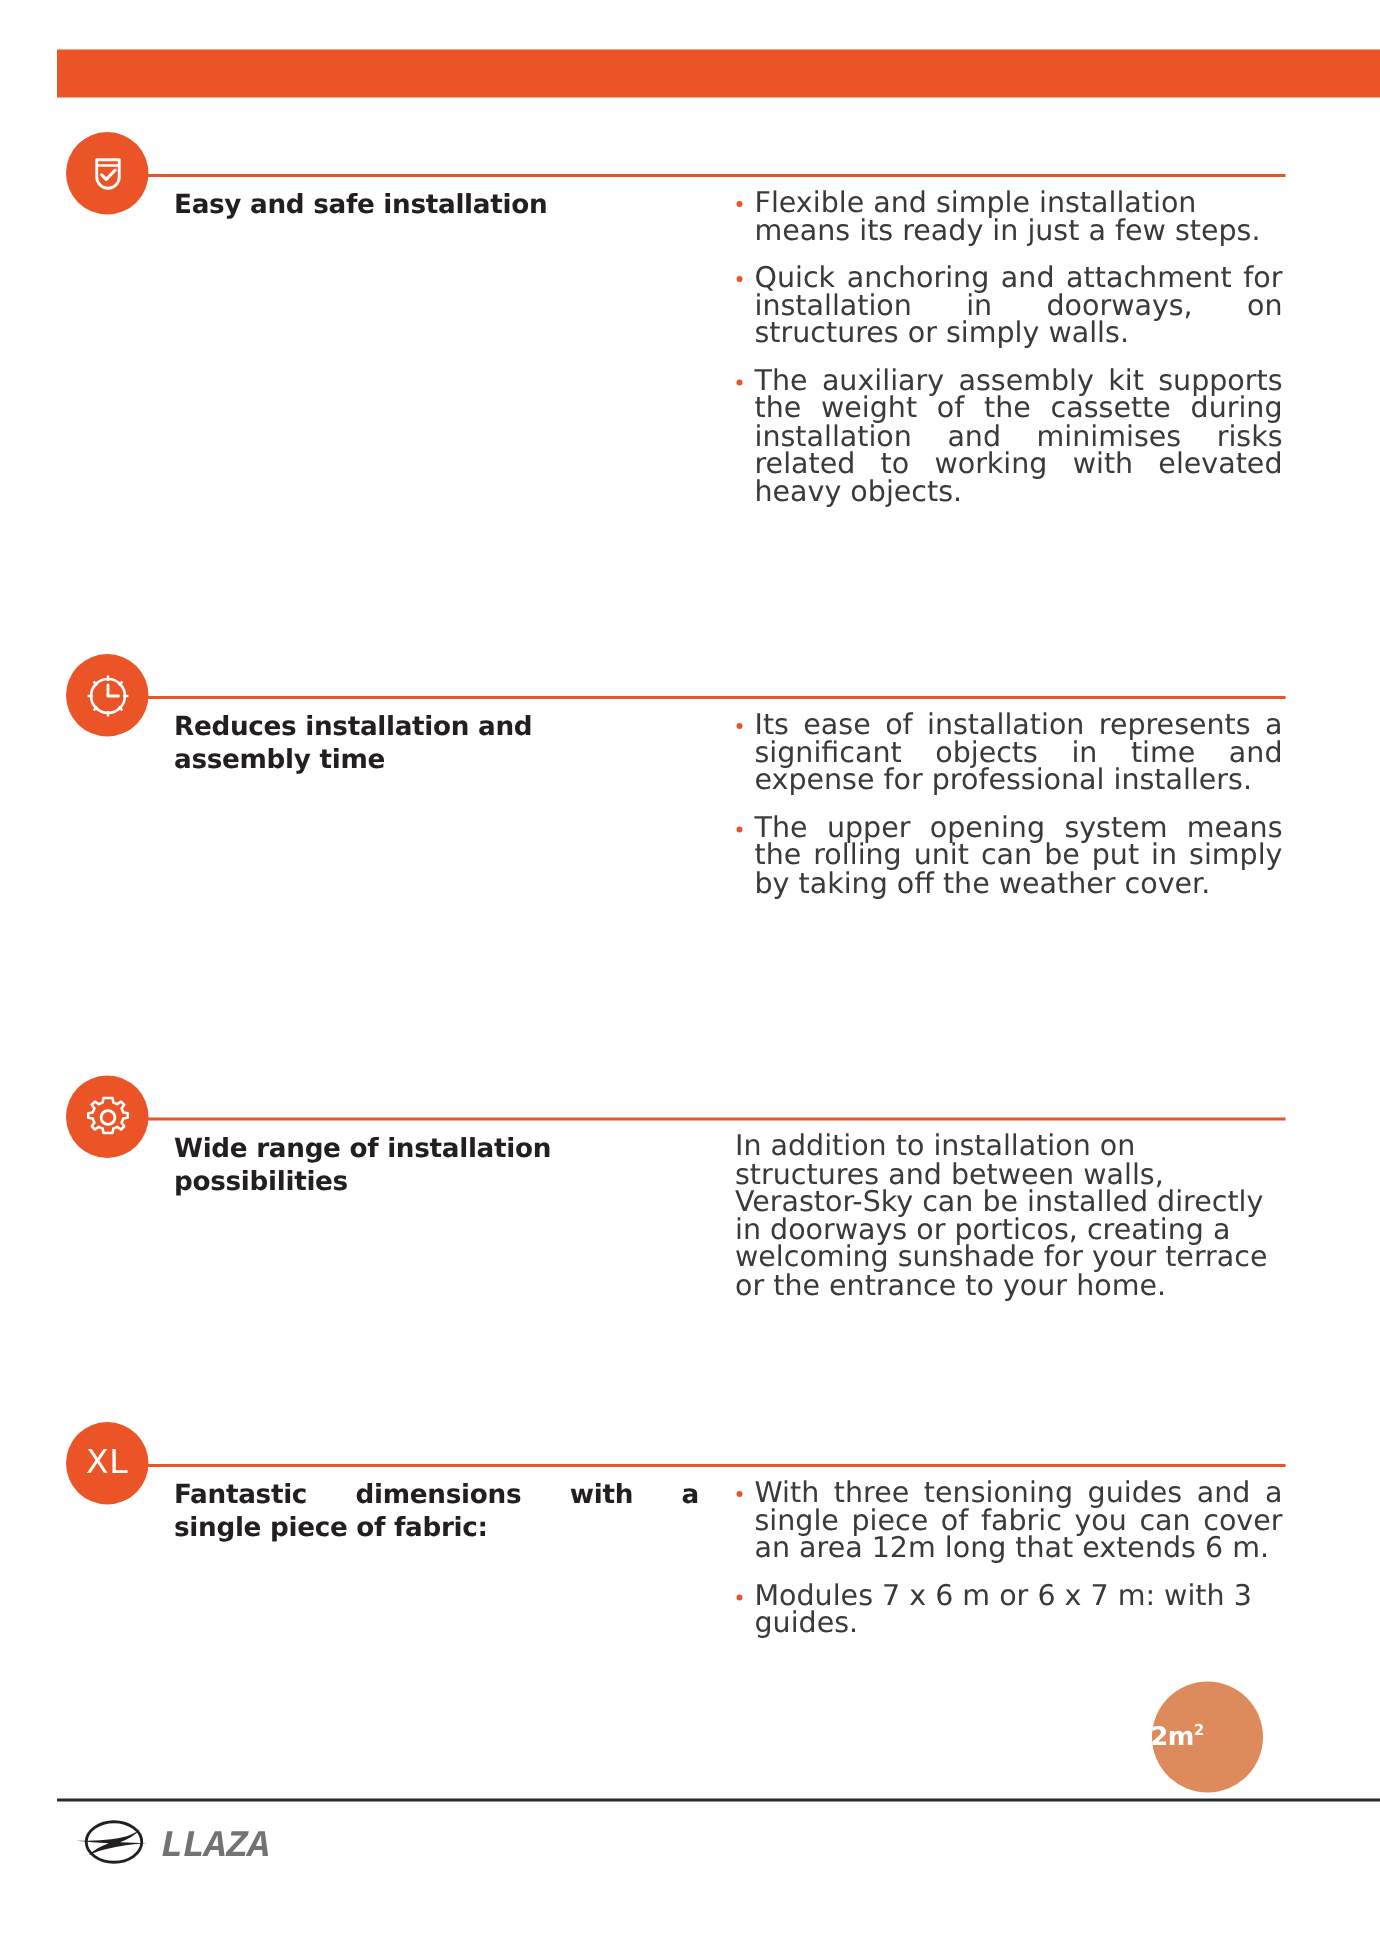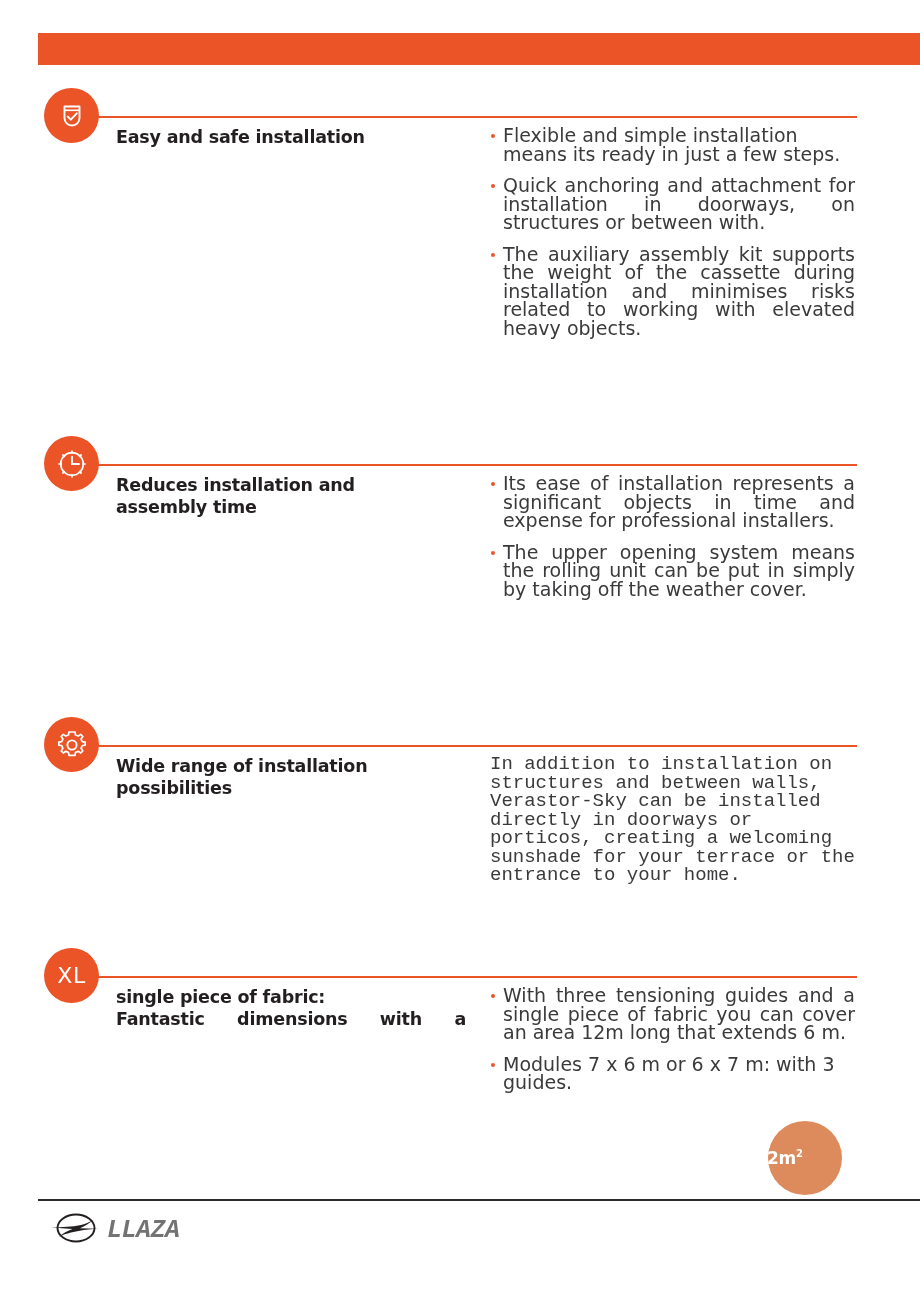--- a/index.html
+++ b/index.html
@@ -99,21 +99,20 @@
     top: 10px;
     width: 365px;
     color: #3a3a3c;
     font-family: "DejaVu Sans", sans-serif;
     font-size: 19px;
     line-height: 18.5px;
   }
   .feature-body p.plain {
     margin: 0 0 0 0;
     text-align: left;
-    font-family: Liberation Mono, monospace;
   }
   .bullet-list {
     list-style: none;
     margin: 0;
     padding: 0;
   }
   .bullet-list li {
     position: relative;
     padding-left: 13px;
     margin-bottom: 13px;
@@ -214,21 +213,21 @@
         <line x1="7.5" y1="9.3" x2="22.5" y2="9.3" stroke="#ffffff" stroke-width="1.6"></line>
         <polyline points="10.8,15.6 13.8,18.6 19.8,12.4" fill="none" stroke="#ffffff" stroke-width="2" stroke-linecap="round" stroke-linejoin="round"></polyline>
       </svg>
     </div>
     <div class="feature-heading">
       <span class="hl">Easy and safe installation</span>
     </div>
     <div class="feature-body">
       <ul class="bullet-list">
         <li><span>Flexible and simple installation means its ready in just a few steps.</span></li>
-        <li class="justify"><span>Quick anchoring and attachment for installation in doorways, on structures or between with.</span></li>
+        <li class="justify"><span>Quick anchoring and attachment for installation in doorways, on structures or simply walls.</span></li>
         <li class="justify"><span>The auxiliary assembly kit supports the weight of the cassette during installation and minimises risks related to working with elevated heavy objects.</span></li>
       </ul>
     </div>
   </div>
 
   <div class="feature" style="top:464px;">
     <div class="feature-rule"></div>
     <div class="icon-badge">
       <svg width="34" height="34" viewBox="0 0 34 34" aria-hidden="true">
         <circle cx="17" cy="17" r="11.3" fill="none" stroke="#ffffff" stroke-width="1.7"></circle>
@@ -279,22 +278,22 @@
       <p class="plain">In addition to installation on structures and between walls, Verastor-Sky can be installed directly in doorways or porticos, creating a welcoming sunshade for your terrace or the entrance to your home.</p>
     </div>
   </div>
 
   <div class="feature" style="top:976px;">
     <div class="feature-rule"></div>
     <div class="icon-badge">
       <span class="xl-text">XL</span>
     </div>
     <div class="feature-heading justified">
+      <span class="hl stretch">Fantastic dimensions with a</span>
       <span class="hl">single piece of fabric:</span>
-      <span class="hl stretch">Fantastic dimensions with a</span>
     </div>
     <div class="feature-body">
       <ul class="bullet-list">
         <li class="justify"><span>With three tensioning guides and a single piece of fabric you can cover an area 12m long that extends 6 m.</span></li>
         <li><span>Modules 7 x 6 m or 6 x 7 m: with 3 guides.</span></li>
       </ul>
     </div>
   </div>
 
   <div class="shade-badge">

